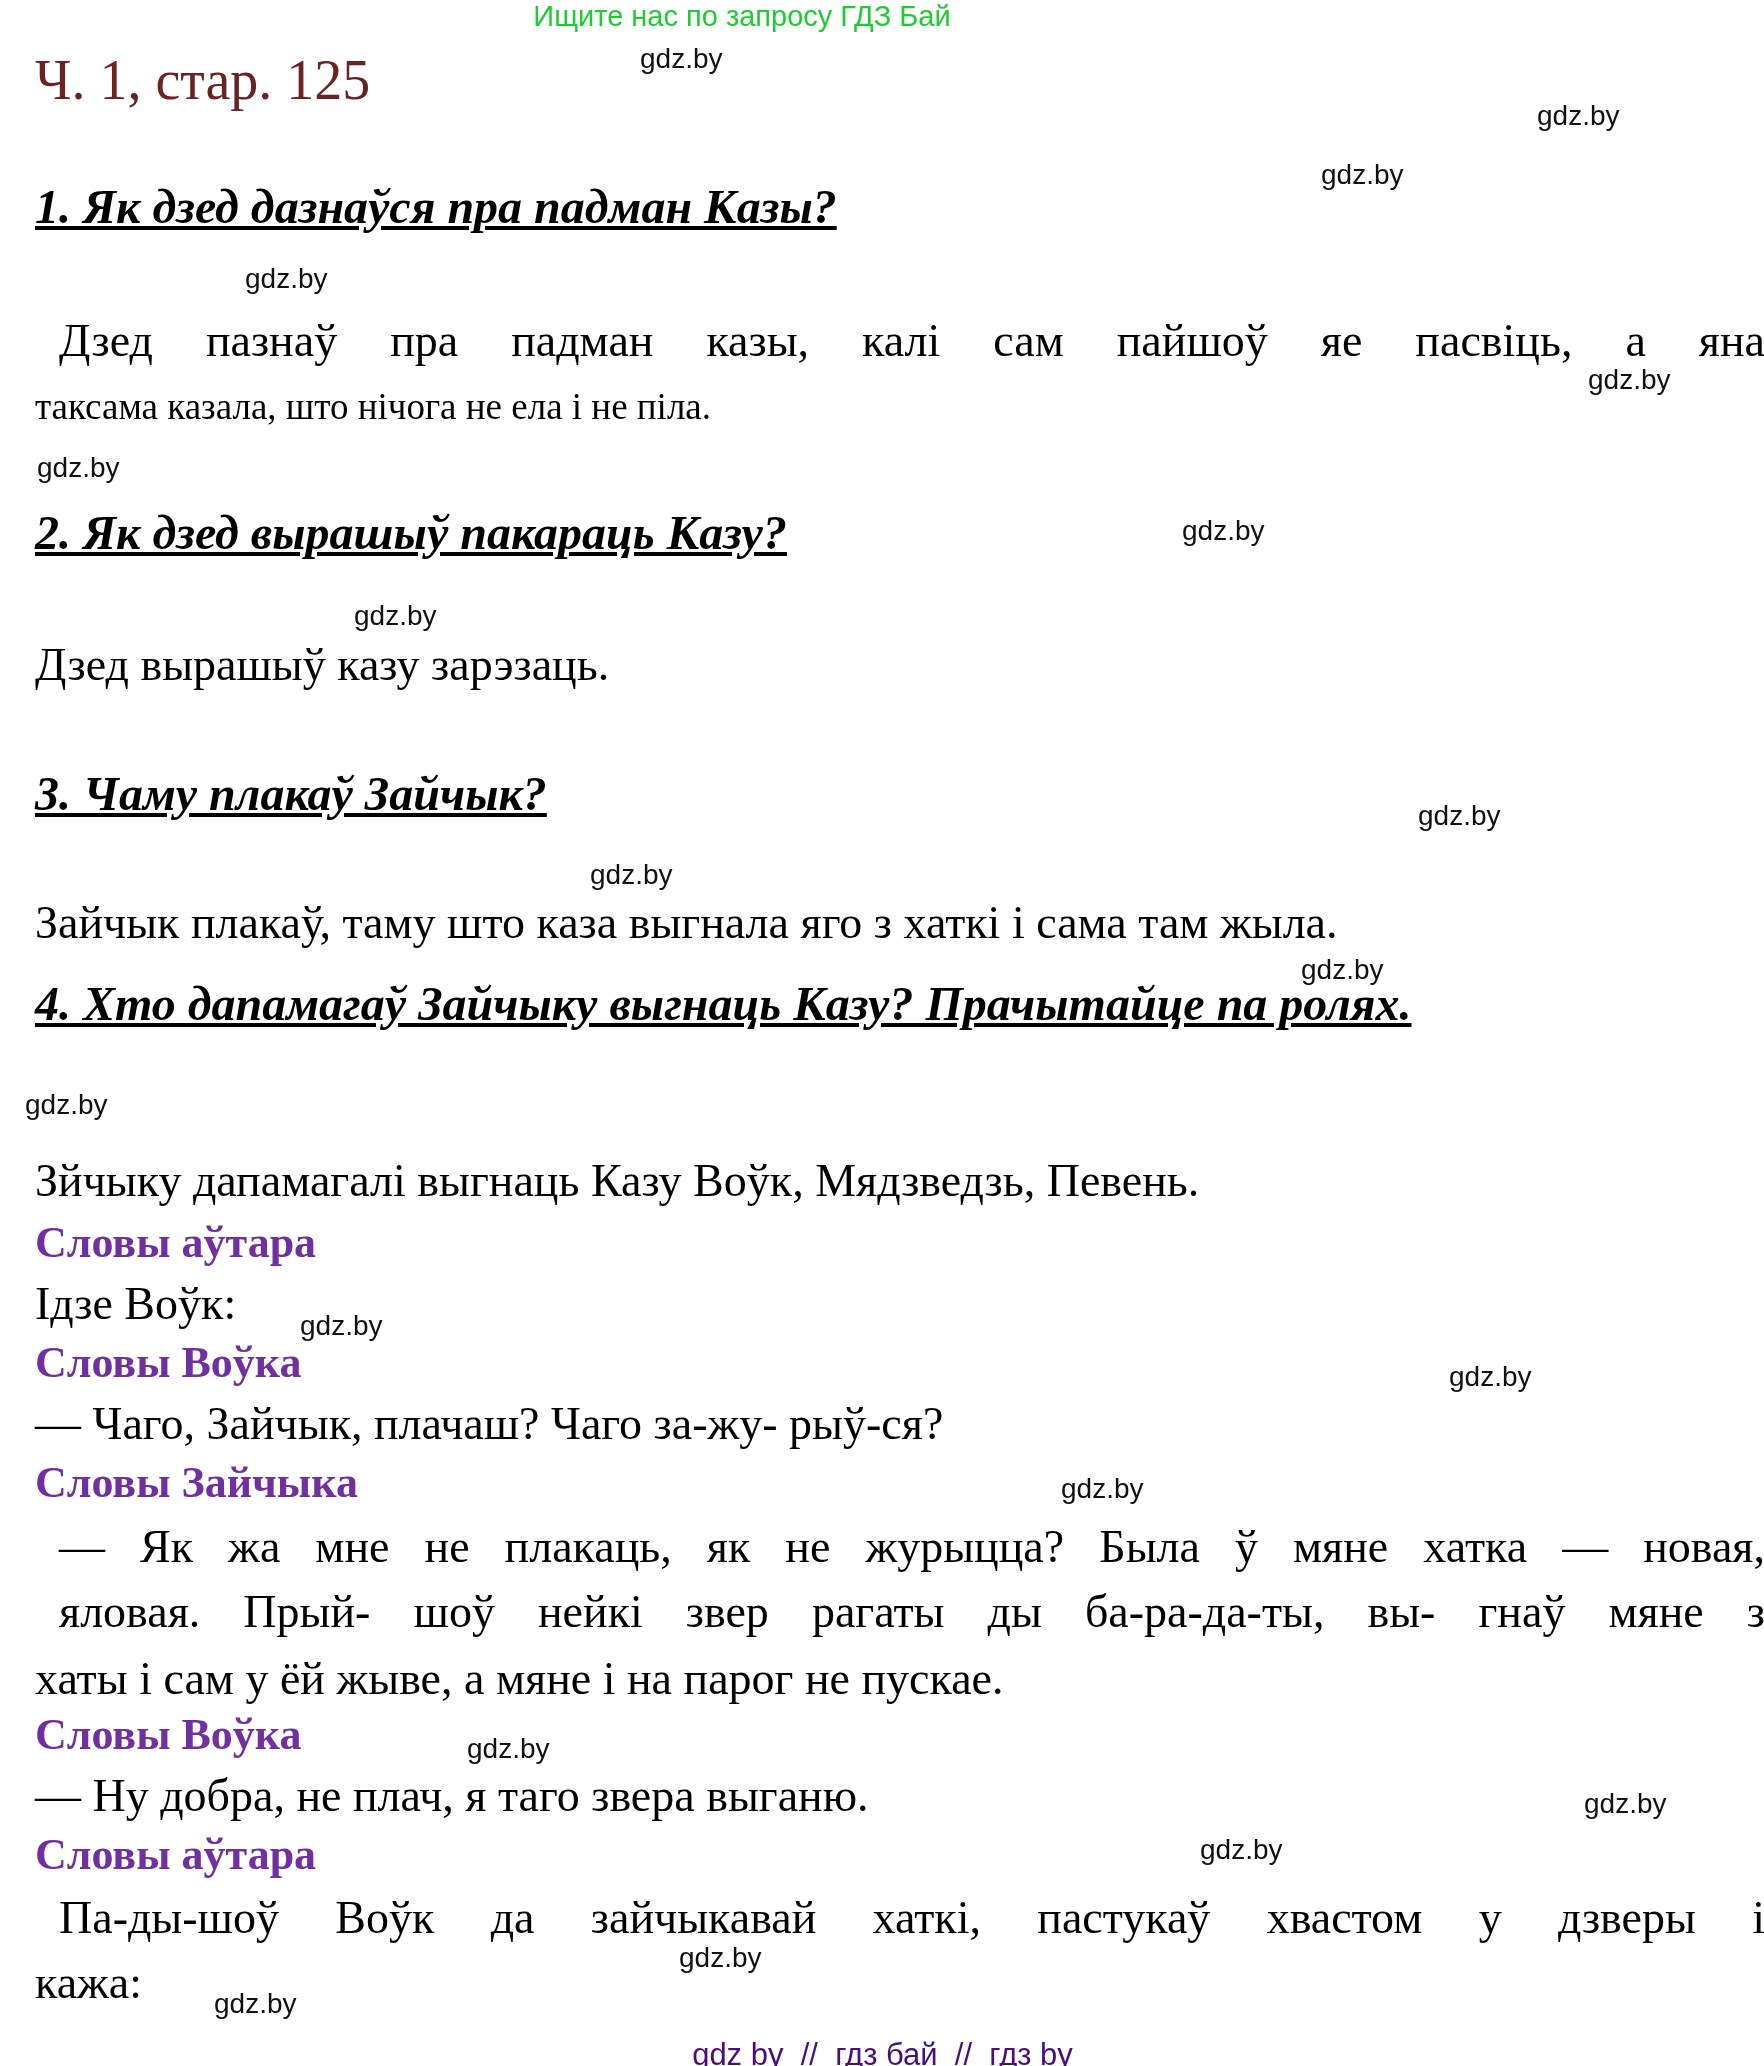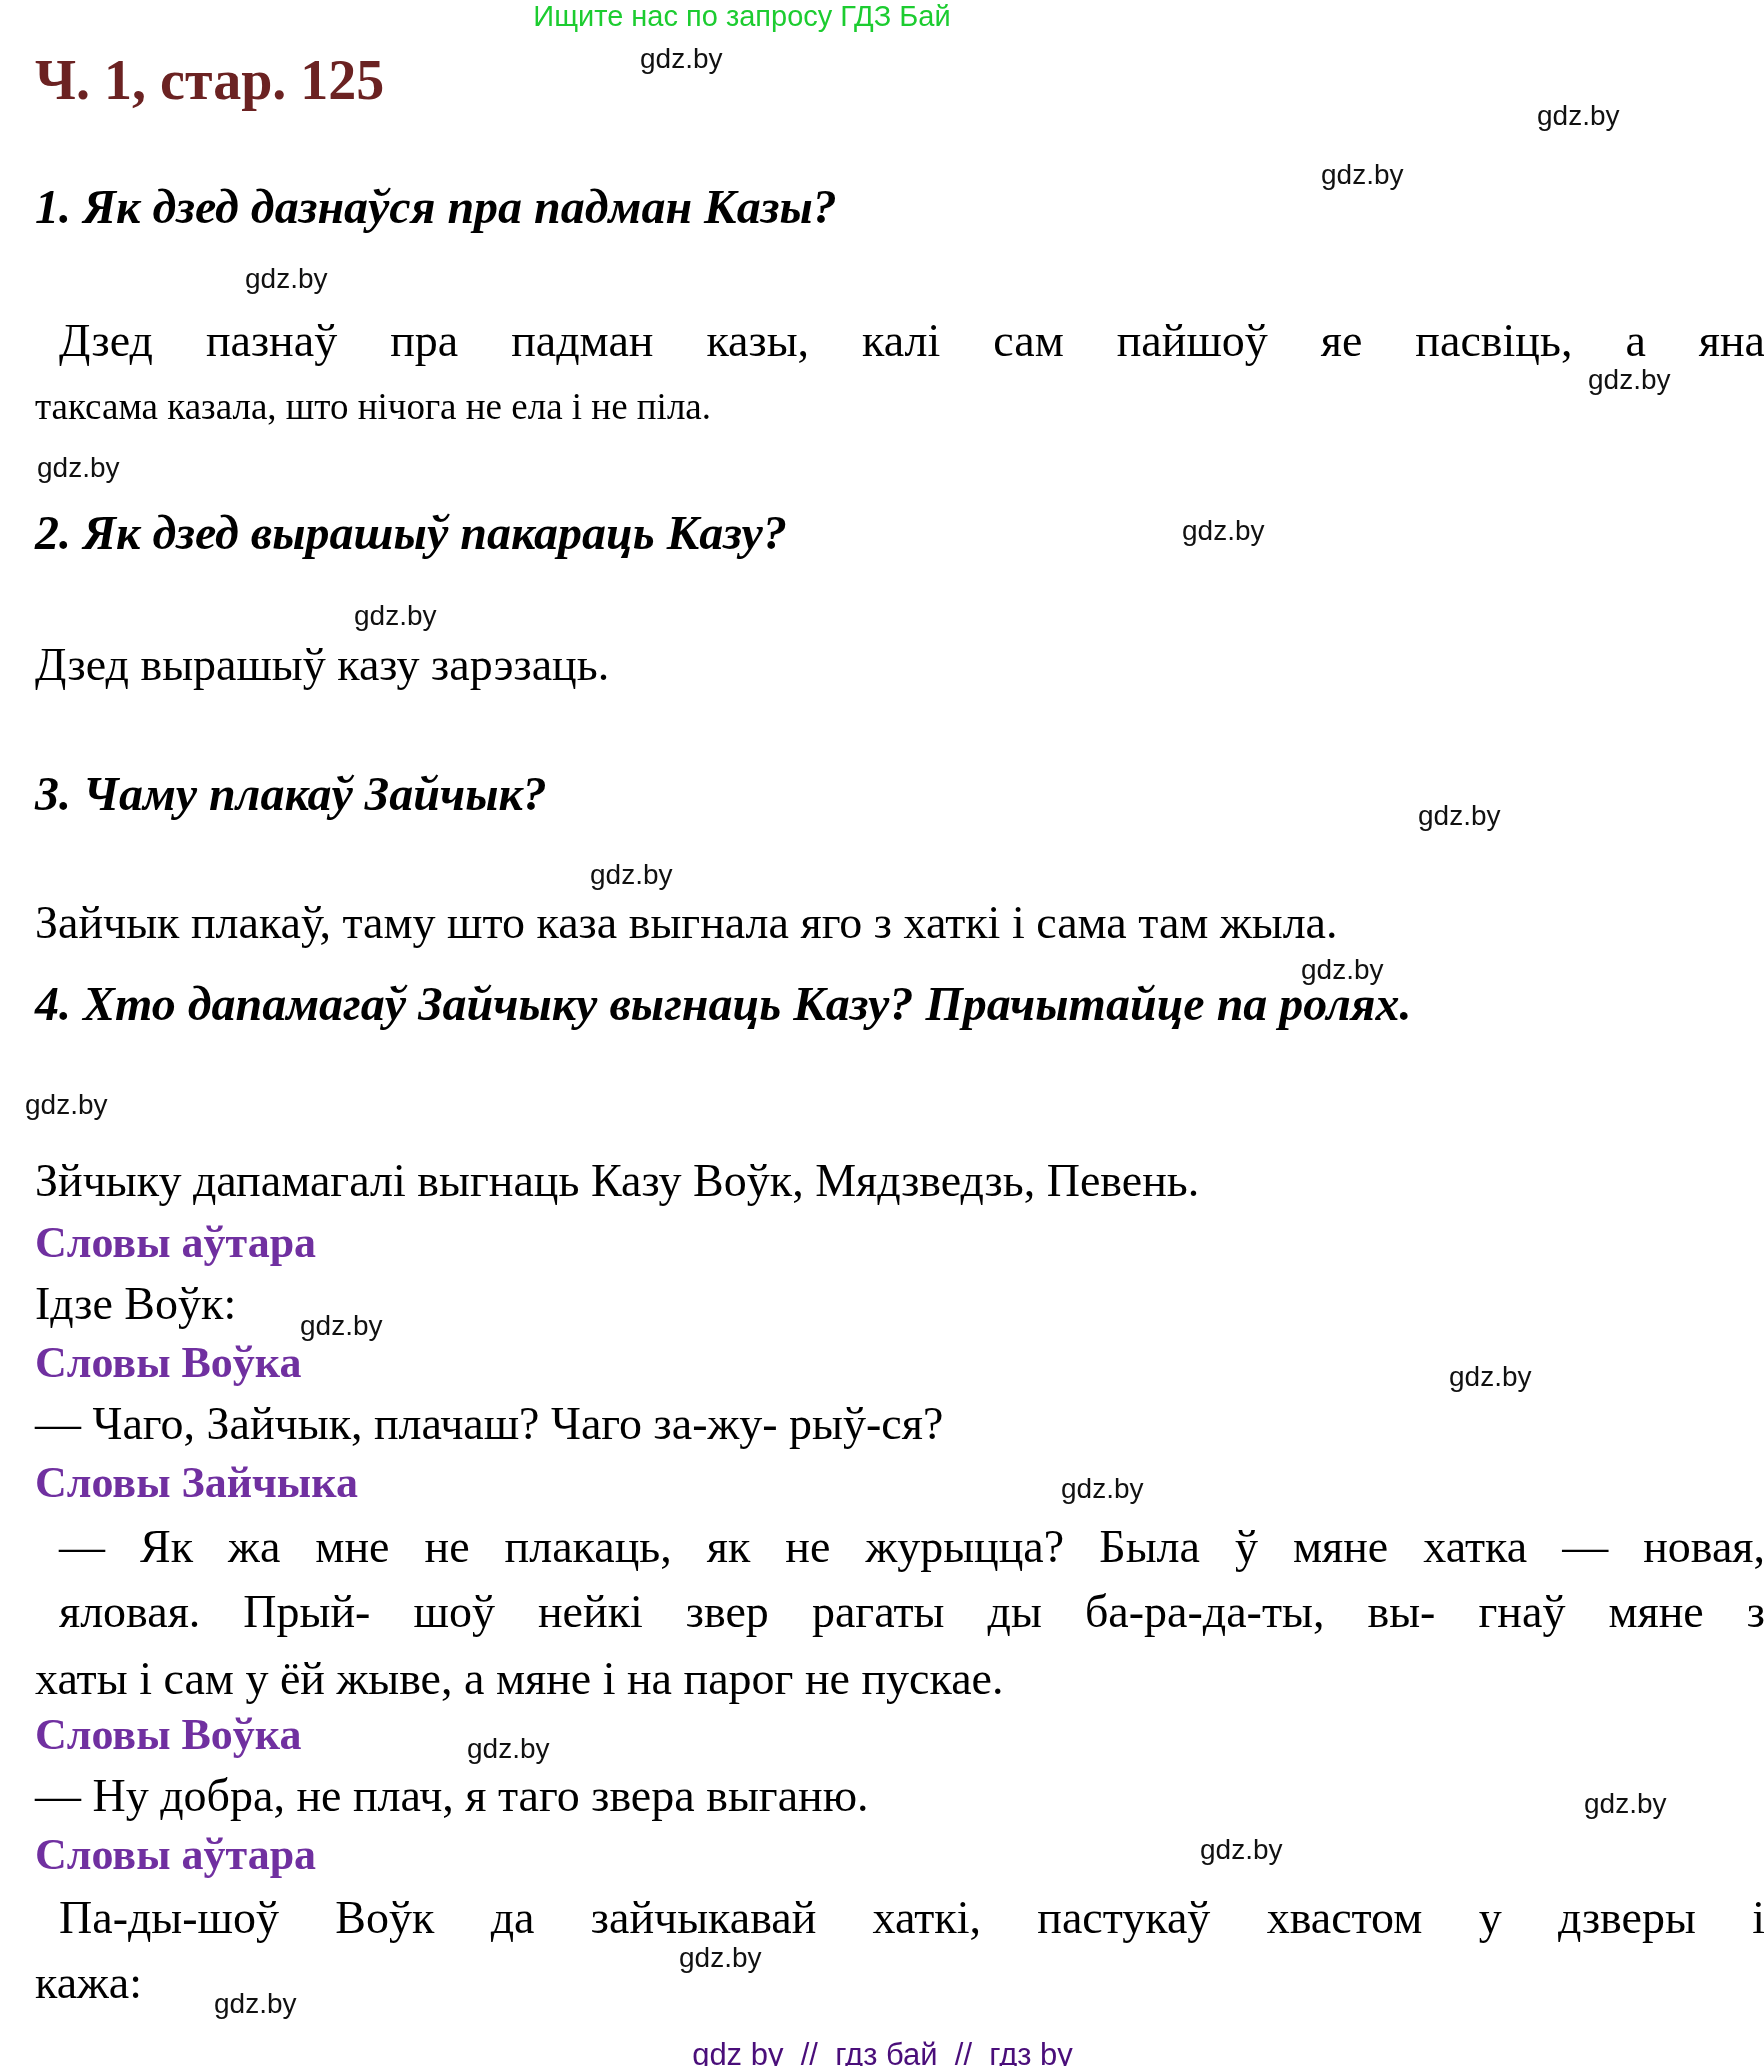--- a/index.html
+++ b/index.html
@@ -2,22 +2,22 @@
 <html><head>
 <meta charset="utf-8">
 <style>
   html, body { margin: 0; padding: 0; background: #ffffff; }
   body { width: 1765px; height: 2066px; position: relative; overflow: hidden;
          font-family: "Liberation Serif", "DejaVu Serif", serif; color: #000; }
   .abs { position: absolute; white-space: nowrap; }
   .banner { left: 0; width: 1484px; top: 0; text-align: center;
             font-family: "Liberation Sans", "DejaVu Sans", sans-serif;
             font-size: 29px; line-height: 33px; color: #1ccc30; }
-  .title { left: 35px; top: 50px; font-size: 56px; font-weight: bold; color: #6b2222; line-height: 61px; }
-  .question { left: 35px; font-size: 48px; font-weight: bold; font-style: italic; line-height: 56px; }
+  .title { left: 35px; top: 50px; font-size: 56px; font-weight: normal; color: #6b2222; line-height: 61px; }
+  .question { left: 35px; font-size: 48px; font-weight: bold; font-style: italic; line-height: 56px; text-decoration: underline; }
   .para { position: absolute; left: 35px; width: 1706px; font-size: 46px; line-height: 64px; text-align: justify; margin-left: 24px; }
   .para.last-justify { text-align-last: justify; }
   .speaker { left: 35px; font-size: 44px; font-weight: bold; color: #7030a0; line-height: 50px; }
   .line { left: 35px; font-size: 46px; line-height: 58px; }
   .wm { font-family: "Liberation Sans", "DejaVu Sans", sans-serif; font-size: 28px; color: #111; line-height: 31px; }
   .footer { left: 0; width: 1765px; top: 2037px; text-align: center;
             font-family: "Liberation Sans", "DejaVu Sans", sans-serif; font-size: 31px; color: #4a0e7a; line-height: 35px; }
 </style>
 </head>
 <body>

